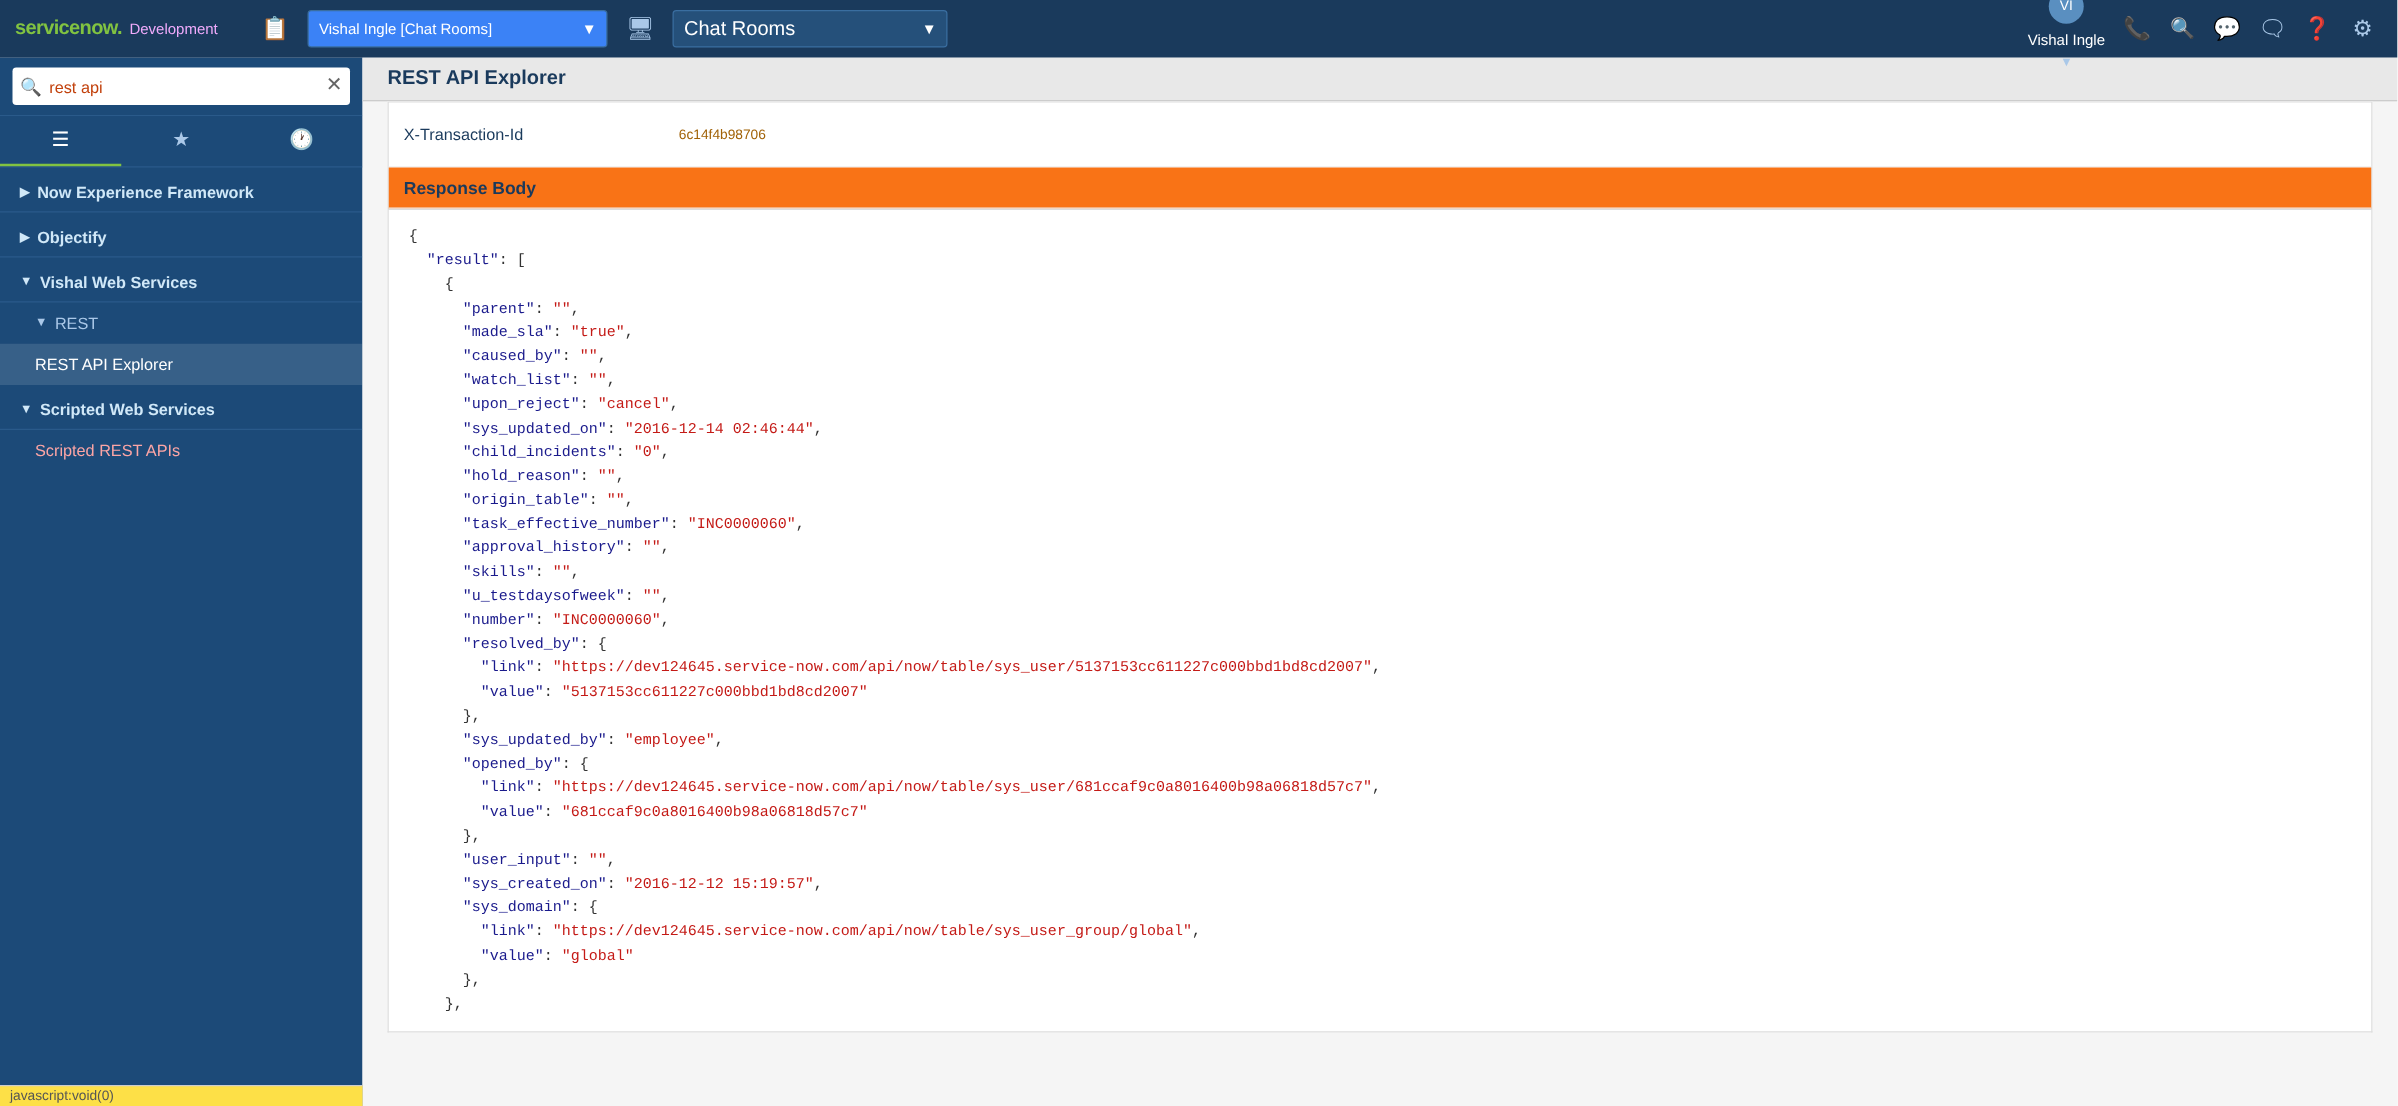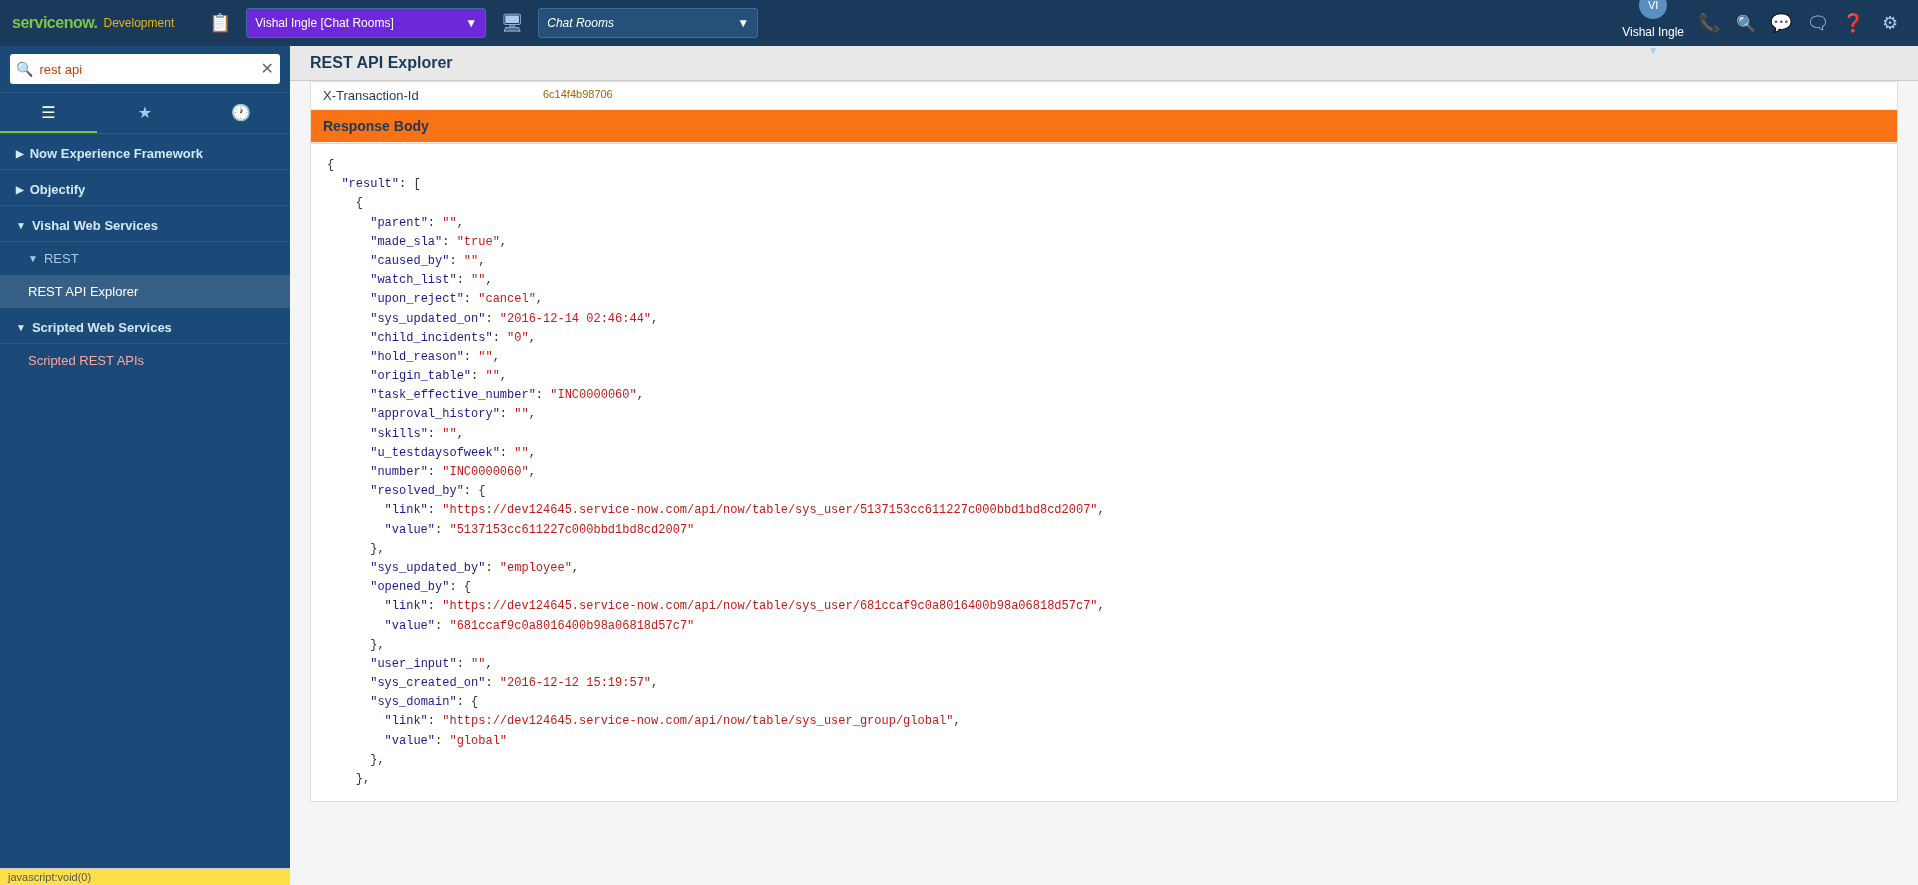--- a/index.html
+++ b/index.html
@@ -28,37 +28,37 @@
       display: flex;
       align-items: center;
       gap: 4px;
     }
     .logo-text {
       font-size: 16px;
       font-weight: bold;
       color: #81c341;
       letter-spacing: -0.5px;
     }
-    .dev-label { color: #eab308; font-size: 12px; }
+    .dev-label { color: #f0abfc; font-size: 12px; }
 
     .nav-icon-btn {
       width: 32px; height: 32px;
       background: transparent;
       border: none;
       color: #aac8e8;
       cursor: pointer;
       display: flex; align-items: center; justify-content: center;
       font-size: 18px;
       border-radius: 3px;
     }
 
     .scope-selector {
       display: flex;
       align-items: center;
-      background: #6d28d9;
+      background: #3b82f6;
       border: 1px solid #3a6ea0;
       border-radius: 3px;
       padding: 0 8px;
       height: 30px;
       flex: 0 0 240px;
       cursor: pointer;
       color: #fff;
       font-size: 12px;
       gap: 6px;
     }
@@ -84,26 +84,25 @@
       height: 30px;
       flex: 0 0 220px;
       cursor: pointer;
       color: #fff;
       font-size: 12px;
     }
     .window-selector select {
       background: transparent;
       border: none;
       color: #fff;
-      font-size: 12px;
+      font-size: 16px;
       outline: none;
       width: 100%;
       cursor: pointer;
       appearance: none;
-      font-style: italic;
     }
     .window-selector option { background: #1a3a5c; color: #fff; }
 
     .nav-spacer { flex: 1; }
 
     .user-area {
       display: flex;
       align-items: center;
       gap: 6px;
       color: #fff;
@@ -278,23 +277,23 @@
     .content-body::-webkit-scrollbar-thumb { background: #bbb; border-radius: 3px; }
 
     
     .response-table {
       background: #fff;
       border: 1px solid #ddd;
       margin-top: 0;
     }
     .response-row {
       display: flex;
-      padding: 6px 12px;
+      padding: 18px 12px;
       border-bottom: 1px solid #eee;
-      align-items: flex-start;
+      align-items: center;
     }
     .response-key {
       width: 220px;
       color: #1a3a5c;
       font-size: 13px;
       font-weight: 500;
     }
     .response-val {
       color: #a16207;
       font-size: 11px;

